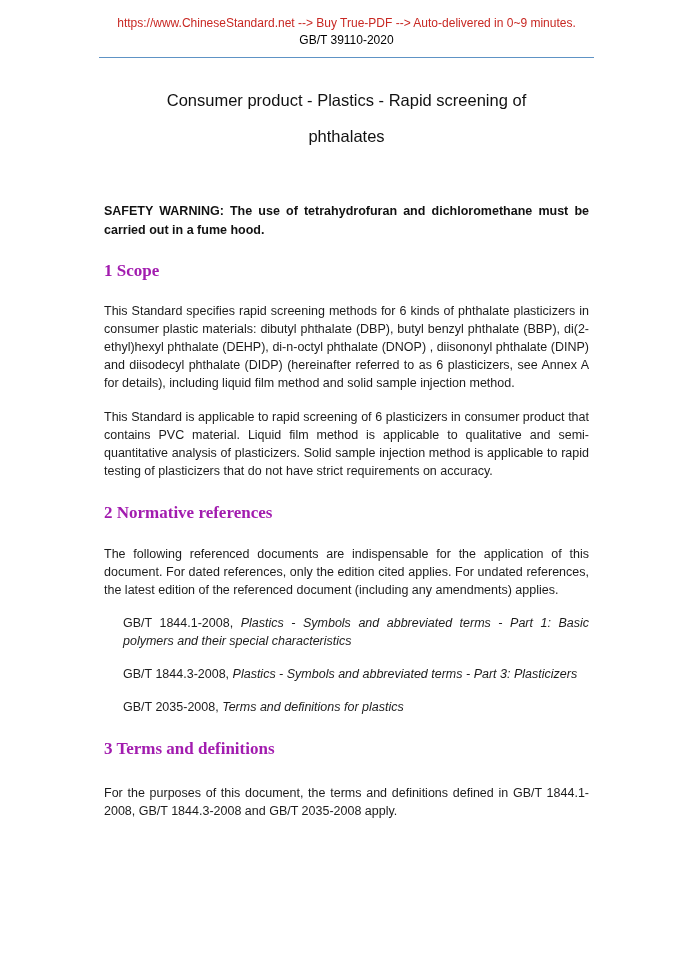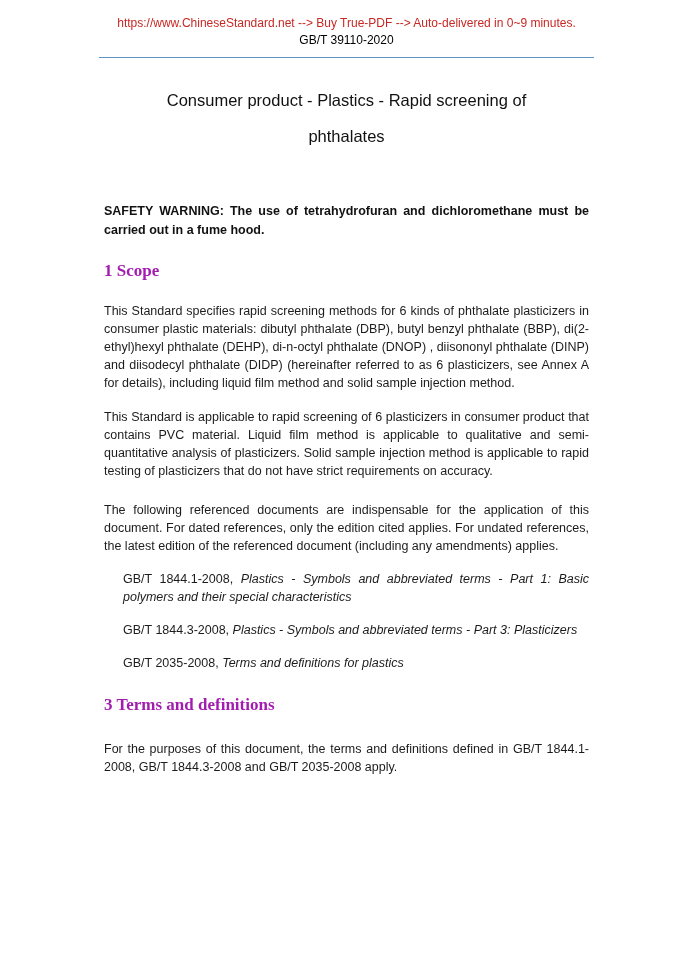--- a/index.html
+++ b/index.html
@@ -111,20 +111,21 @@
       <span class="title-line">Consumer product - Plastics - Rapid screening of</span>
       <span class="title-line">phthalates</span>
     </h1>
 
     <p class="warning">SAFETY WARNING: The use of tetrahydrofuran and dichloromethane must be carried out in a fume hood.</p>
 
     <h2 class="section-heading">1 Scope</h2>
     <p class="body-para">This Standard specifies rapid screening methods for 6 kinds of phthalate plasticizers in consumer plastic materials: dibutyl phthalate (DBP), butyl benzyl phthalate (BBP), di(2-ethyl)hexyl phthalate (DEHP), di-n-octyl phthalate (DNOP) , diisononyl phthalate (DINP) and diisodecyl phthalate (DIDP) (hereinafter referred to as 6 plasticizers, see Annex A for details), including liquid film method and solid sample injection method.</p>
     <p class="body-para mt16">This Standard is applicable to rapid screening of 6 plasticizers in consumer product that contains PVC material. Liquid film method is applicable to qualitative and semi-quantitative analysis of plasticizers. Solid sample injection method is applicable to rapid testing of plasticizers that do not have strict requirements on accuracy.</p>
 
+    <h2 class="section-heading mt22">2 Normative references</h2>
     <p class="body-para mt21">The following referenced documents are indispensable for the application of this document. For dated references, only the edition cited applies. For undated references, the latest edition of the referenced document (including any amendments) applies.</p>
 
     <p class="reference">
       <span class="ref-code">GB/T 1844.1-2008,</span>
       <span class="ref-title">Plastics - Symbols and abbreviated terms - Part 1: Basic polymers and their special characteristics</span>
     </p>
     <p class="reference">
       <span class="ref-code">GB/T 1844.3-2008,</span>
       <span class="ref-title">Plastics - Symbols and abbreviated terms - Part 3: Plasticizers</span>
     </p>

